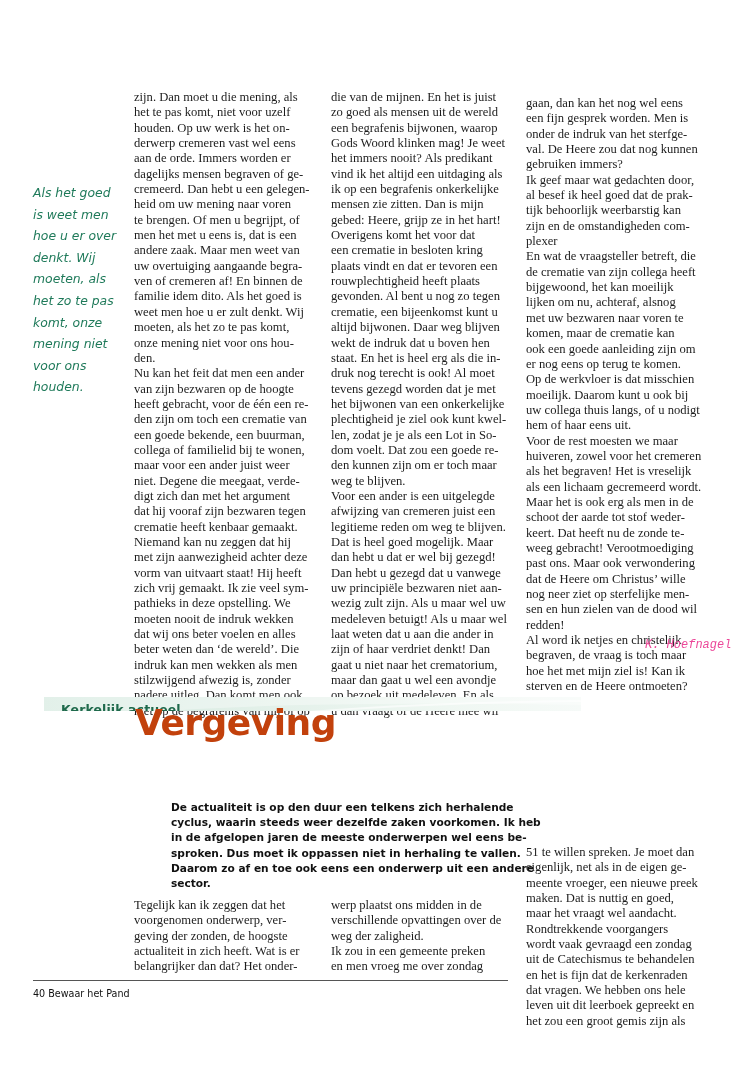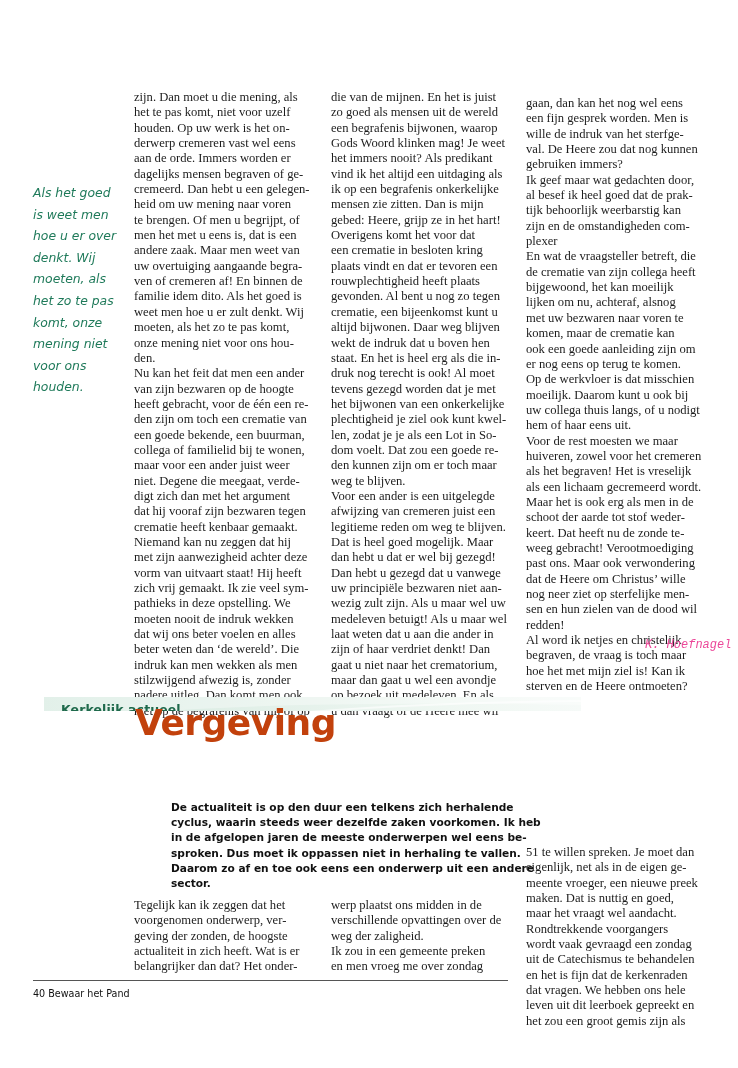--- a/index.html
+++ b/index.html
@@ -150,21 +150,21 @@
     <span class="ln">laat weten dat u aan die ander in</span>
     <span class="ln">zijn of haar verdriet denkt! Dan</span>
     <span class="ln">gaat u niet naar het crematorium,</span>
     <span class="ln">maar dan gaat u wel een avondje</span>
     <span class="ln">op bezoek uit medeleven. En als</span>
     <span class="ln">u dan vraagt of de Heere mee wil</span>
   </div>
 <div class="col" style="left:526px; top:96px; width:190px;">
     <span class="ln">gaan, dan kan het nog wel eens</span>
     <span class="ln">een fijn gesprek worden. Men is</span>
-    <span class="ln">wille de indruk van het sterfge-</span>
+    <span class="ln">onder de indruk van het sterfge-</span>
     <span class="ln">val. De Heere zou dat nog kunnen</span>
     <span class="ln">gebruiken immers?</span>
     <span class="ln">Ik geef maar wat gedachten door,</span>
     <span class="ln">al besef ik heel goed dat de prak-</span>
     <span class="ln">tijk behoorlijk weerbarstig kan</span>
     <span class="ln">zijn en de omstandigheden com-</span>
     <span class="ln">plexer</span>
     <span class="ln">En wat de vraagsteller betreft, die</span>
     <span class="ln">de crematie van zijn collega heeft</span>
     <span class="ln">bijgewoond, het kan moeilijk</span>

